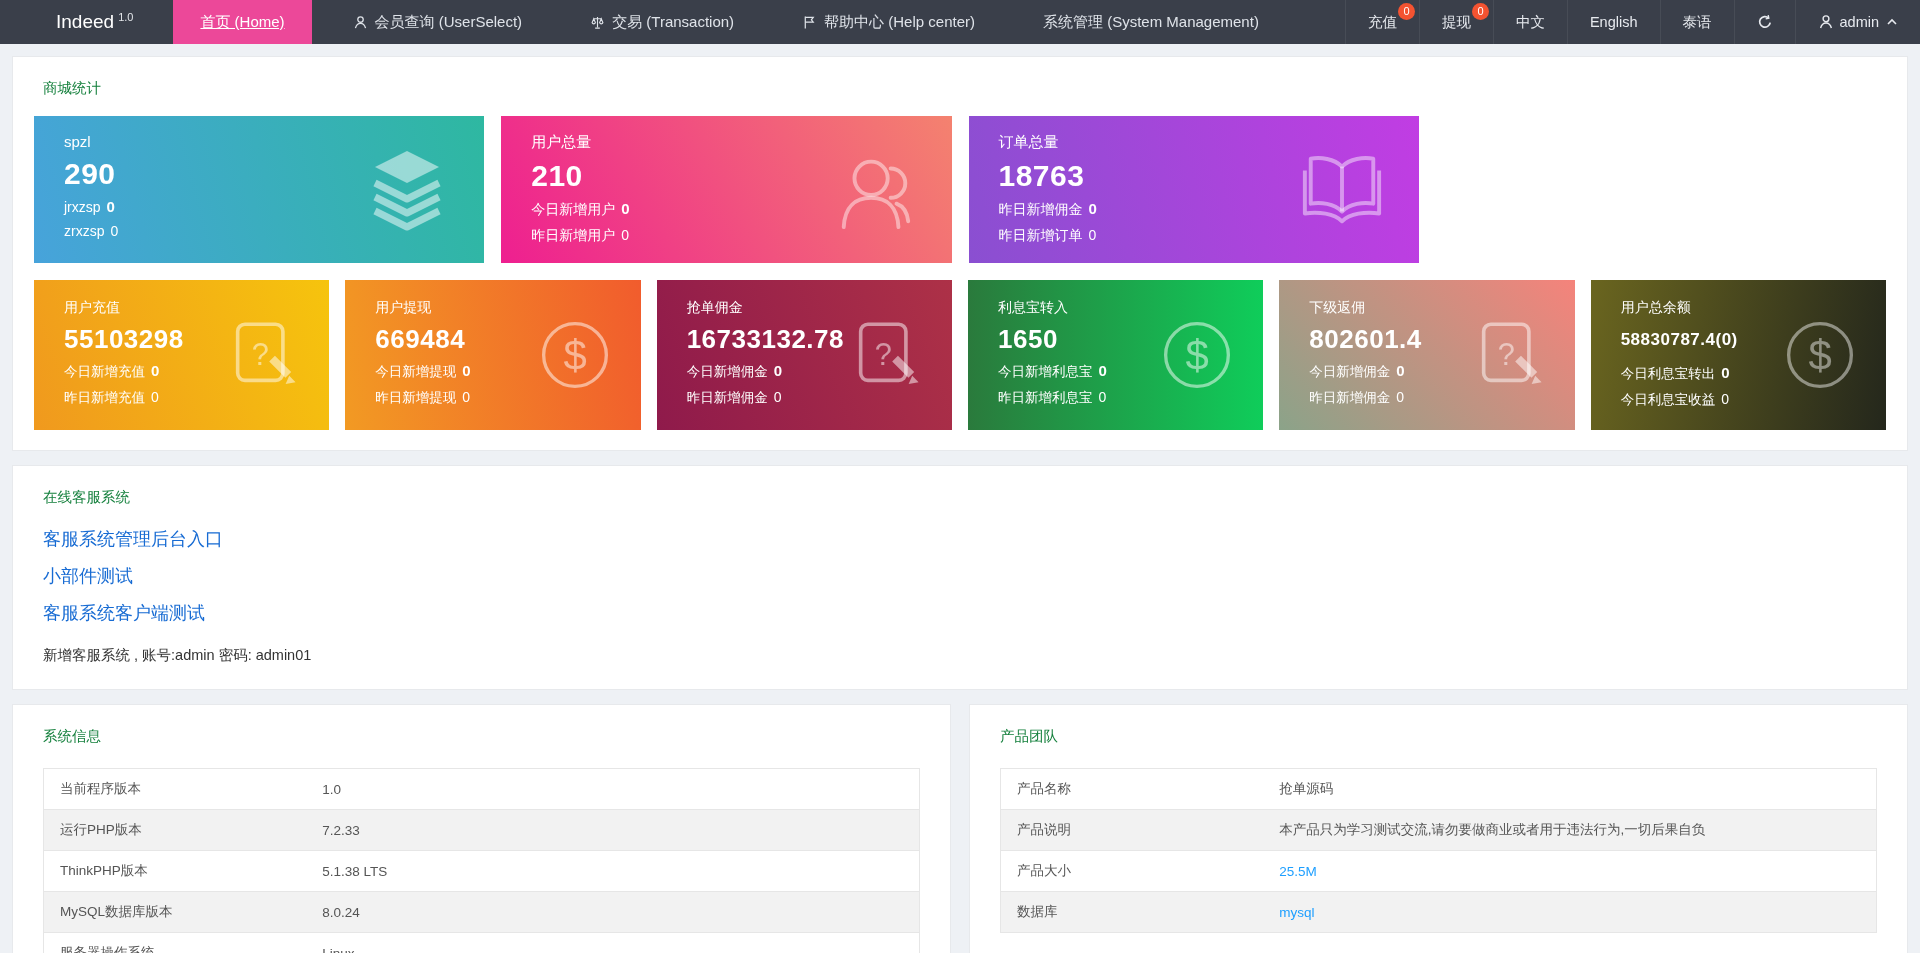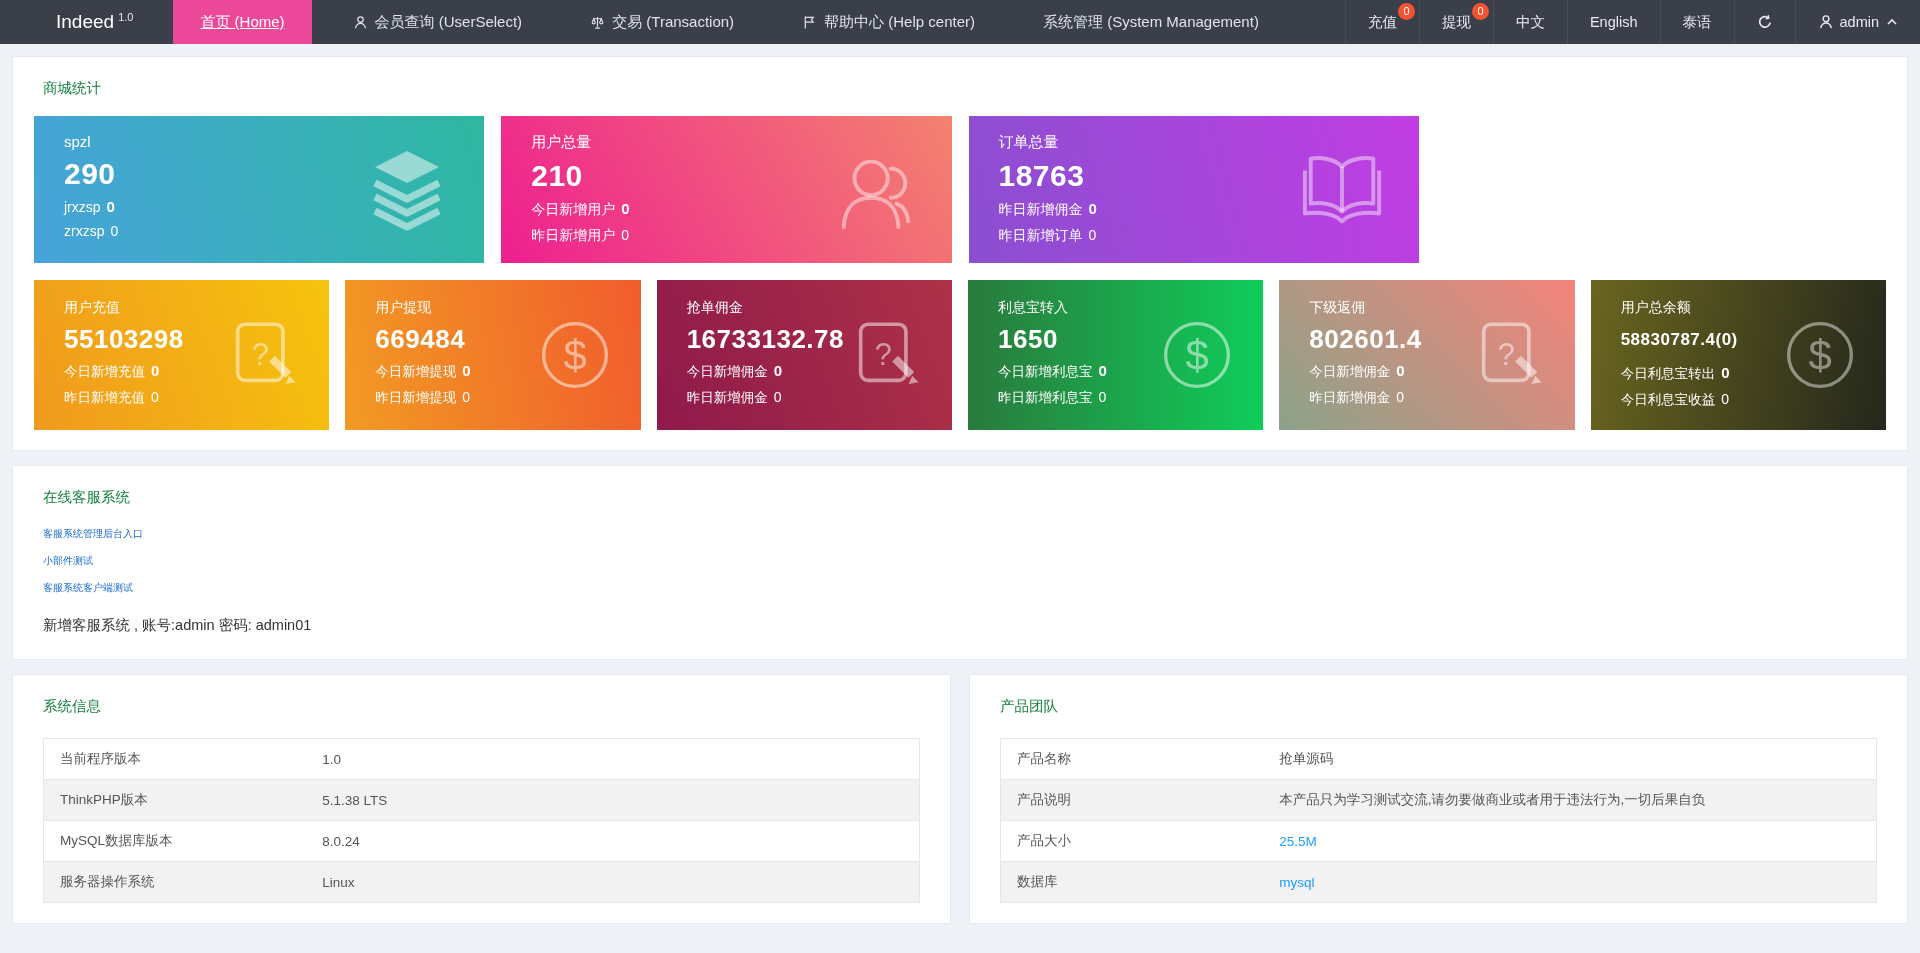--- a/index.html
+++ b/index.html
@@ -58,21 +58,21 @@
   .card-line .z { font-weight:bold; font-size:15px; margin-left:6px; }
   .card-line .z2 { font-weight:normal; font-size:14px; margin-left:6px; }
   .card-icon {
     position:absolute; right:34px; top:50%; transform:translateY(-50%);
     width:86px; height:86px; pointer-events:none;
   }
   .row2 .card-icon { width:76px; height:76px; right:28px; }
   .card-icon svg { width:100%; height:100%; display:block; }
   
   .svc-links { padding:20px 14px 0; }
-  .svc-link { display:block; color:#176bd3; font-size:10px; text-decoration:none; margin-bottom:13px; cursor:pointer; }
+  .svc-link { display:block; color:#176bd3; font-size:18px; text-decoration:none; margin-bottom:13px; cursor:pointer; }
   .svc-note { padding:8px 14px 4px; font-size:14.5px; color:#333; }
   
   .bottom-row { display:flex; gap:18px; }
   .bottom-row .panel { flex:1; margin-bottom:0; }
   .tbl { width:calc(100% - 28px); margin:22px 14px 0; border-collapse:collapse; border:1px solid #e6e6e6; font-size:13.5px; color:#555; }
   .tbl td { border-bottom:1px solid #e6e6e6; padding:11px 16px; height:39px; }
   .tbl tr:nth-child(even) td { background:#f2f2f2; }
   .tbl td.lbl { width:30%; }
   .tbl-link { color:#1E9FFF; text-decoration:none; cursor:pointer; }
   .badge-404 {
@@ -303,20 +303,24 @@
 
     <section class="panel">
       <div class="panel-title">系统信息</div>
       <table class="tbl">
         <tbody>
           <tr>
               <td class="lbl">当前程序版本</td>
               <td>1.0</td>
             </tr>
           <tr>
+              <td class="lbl">运行PHP版本</td>
+              <td>7.2.33</td>
+            </tr>
+          <tr>
               <td class="lbl">ThinkPHP版本</td>
               <td>5.1.38 LTS</td>
             </tr>
           <tr>
               <td class="lbl">MySQL数据库版本</td>
               <td>8.0.24</td>
             </tr>
           <tr>
               <td class="lbl">服务器操作系统</td>
               <td>Linux</td>

